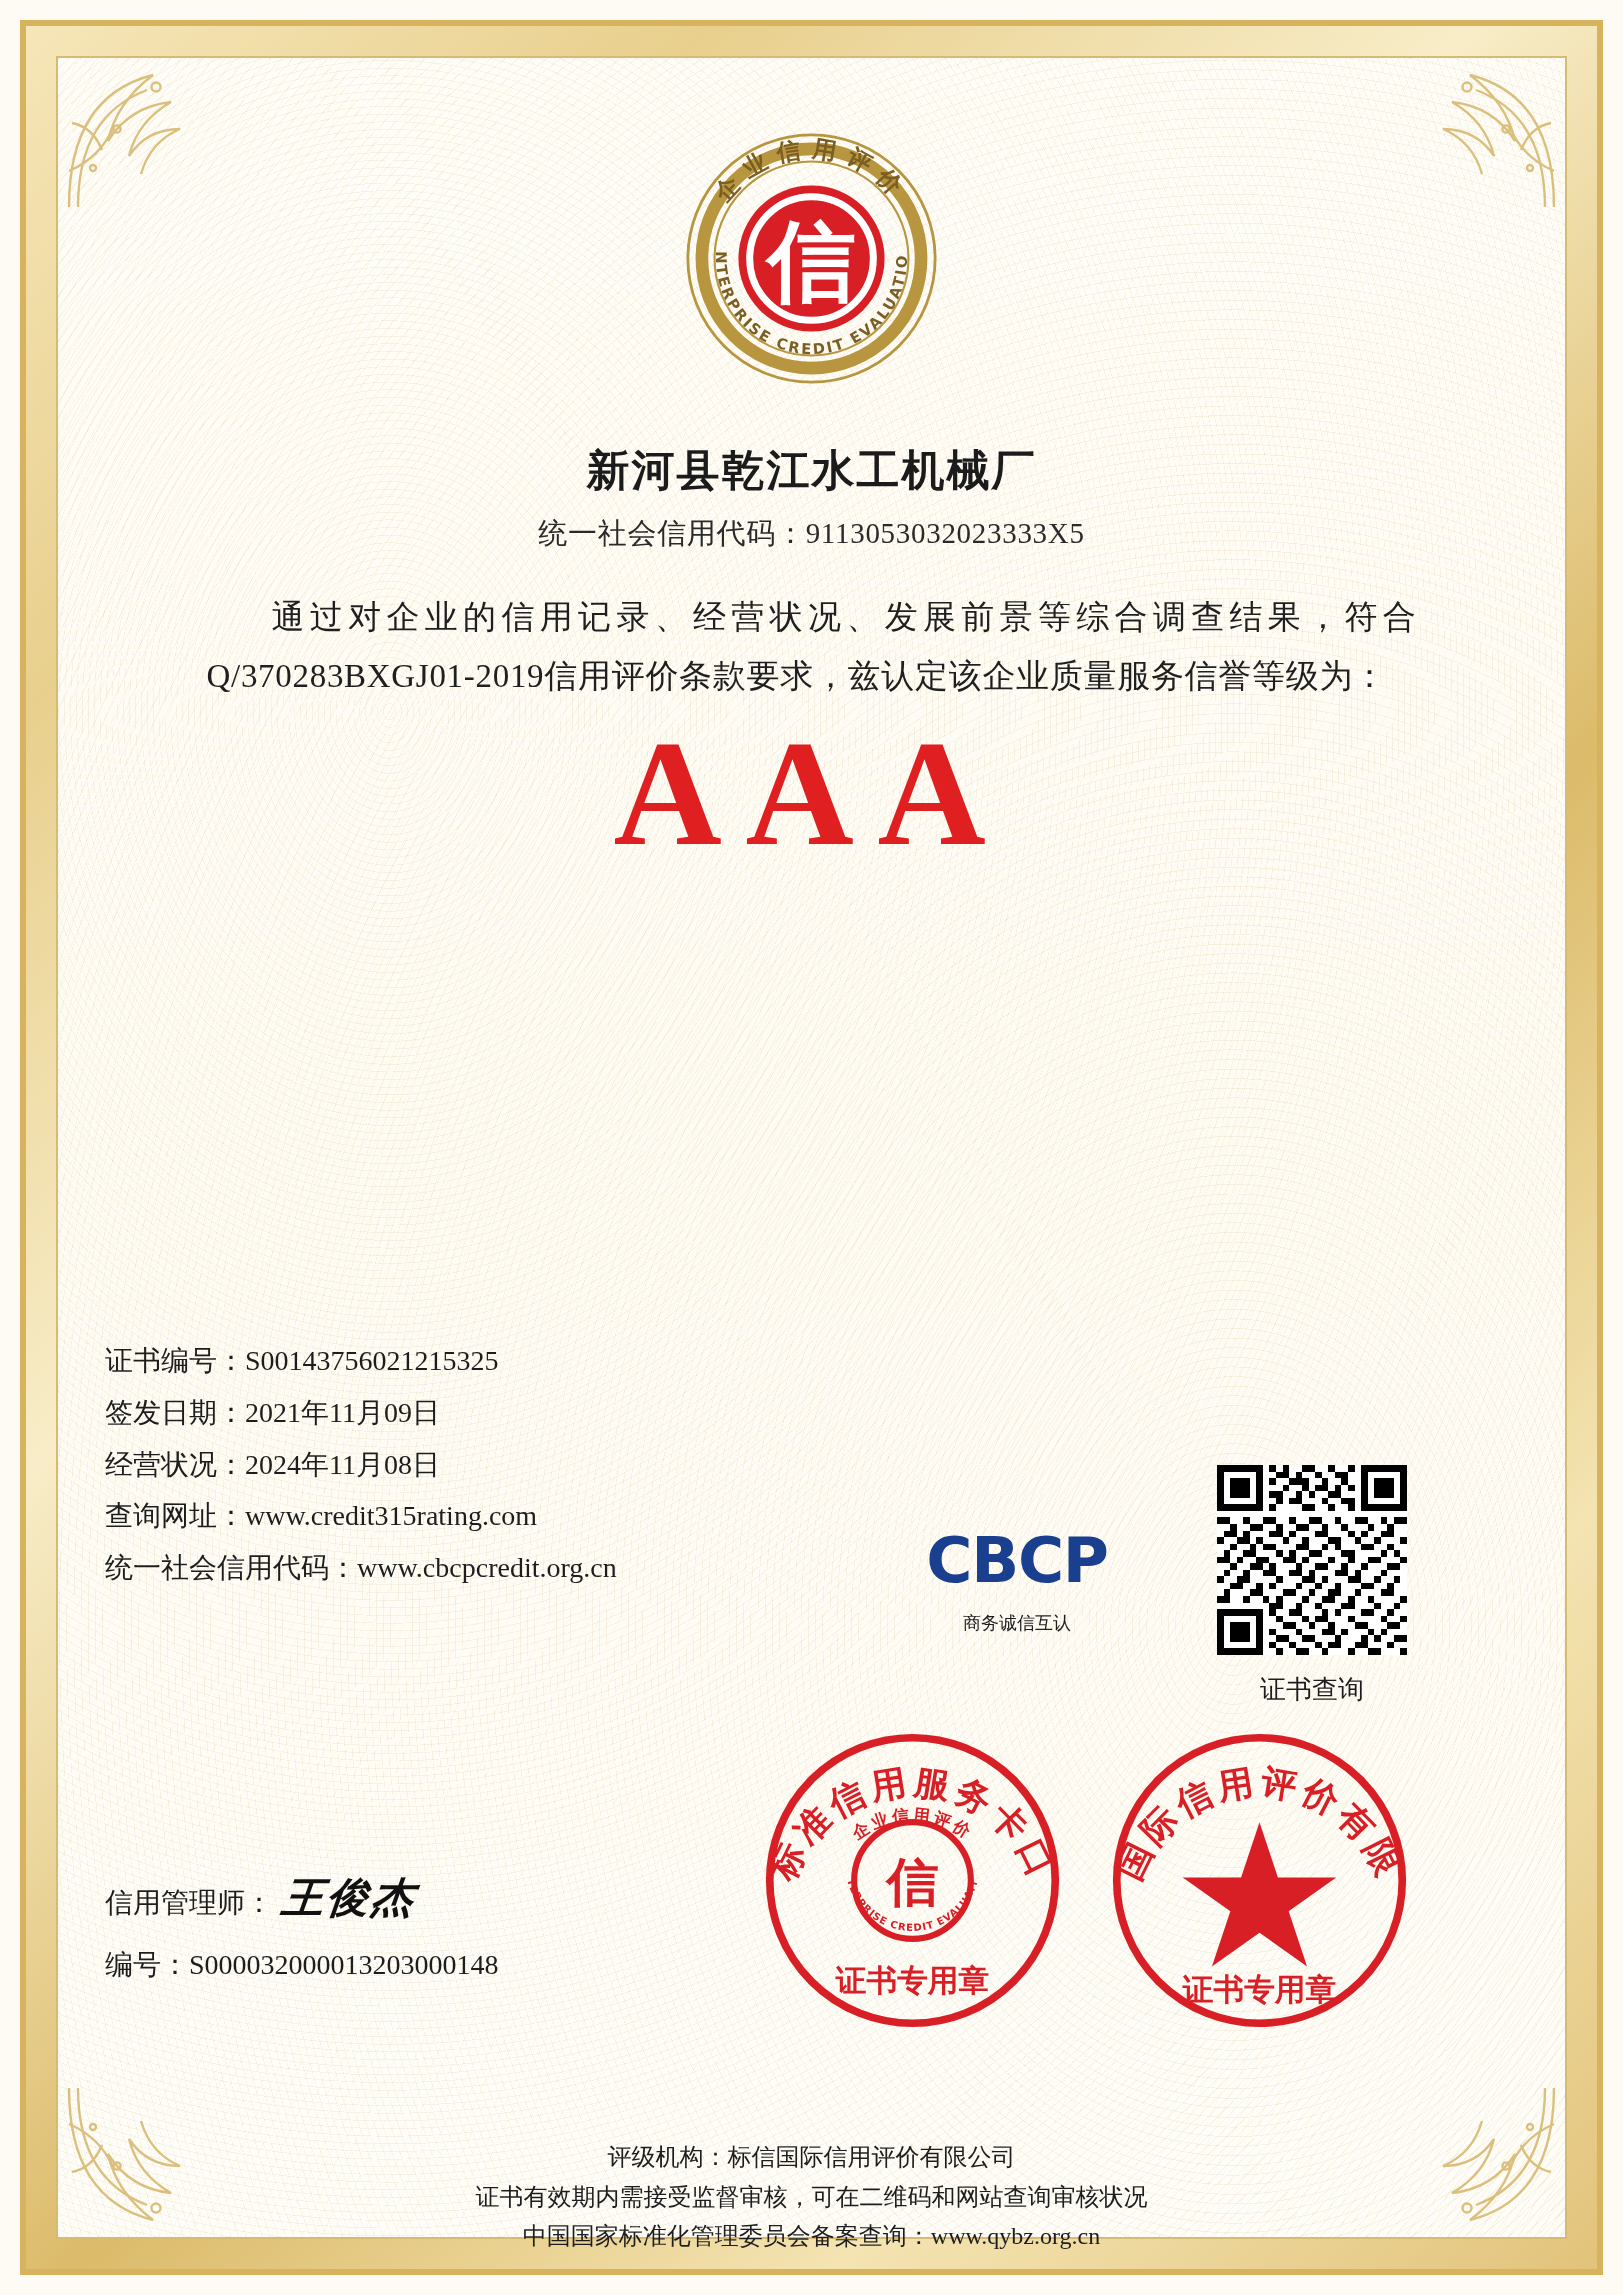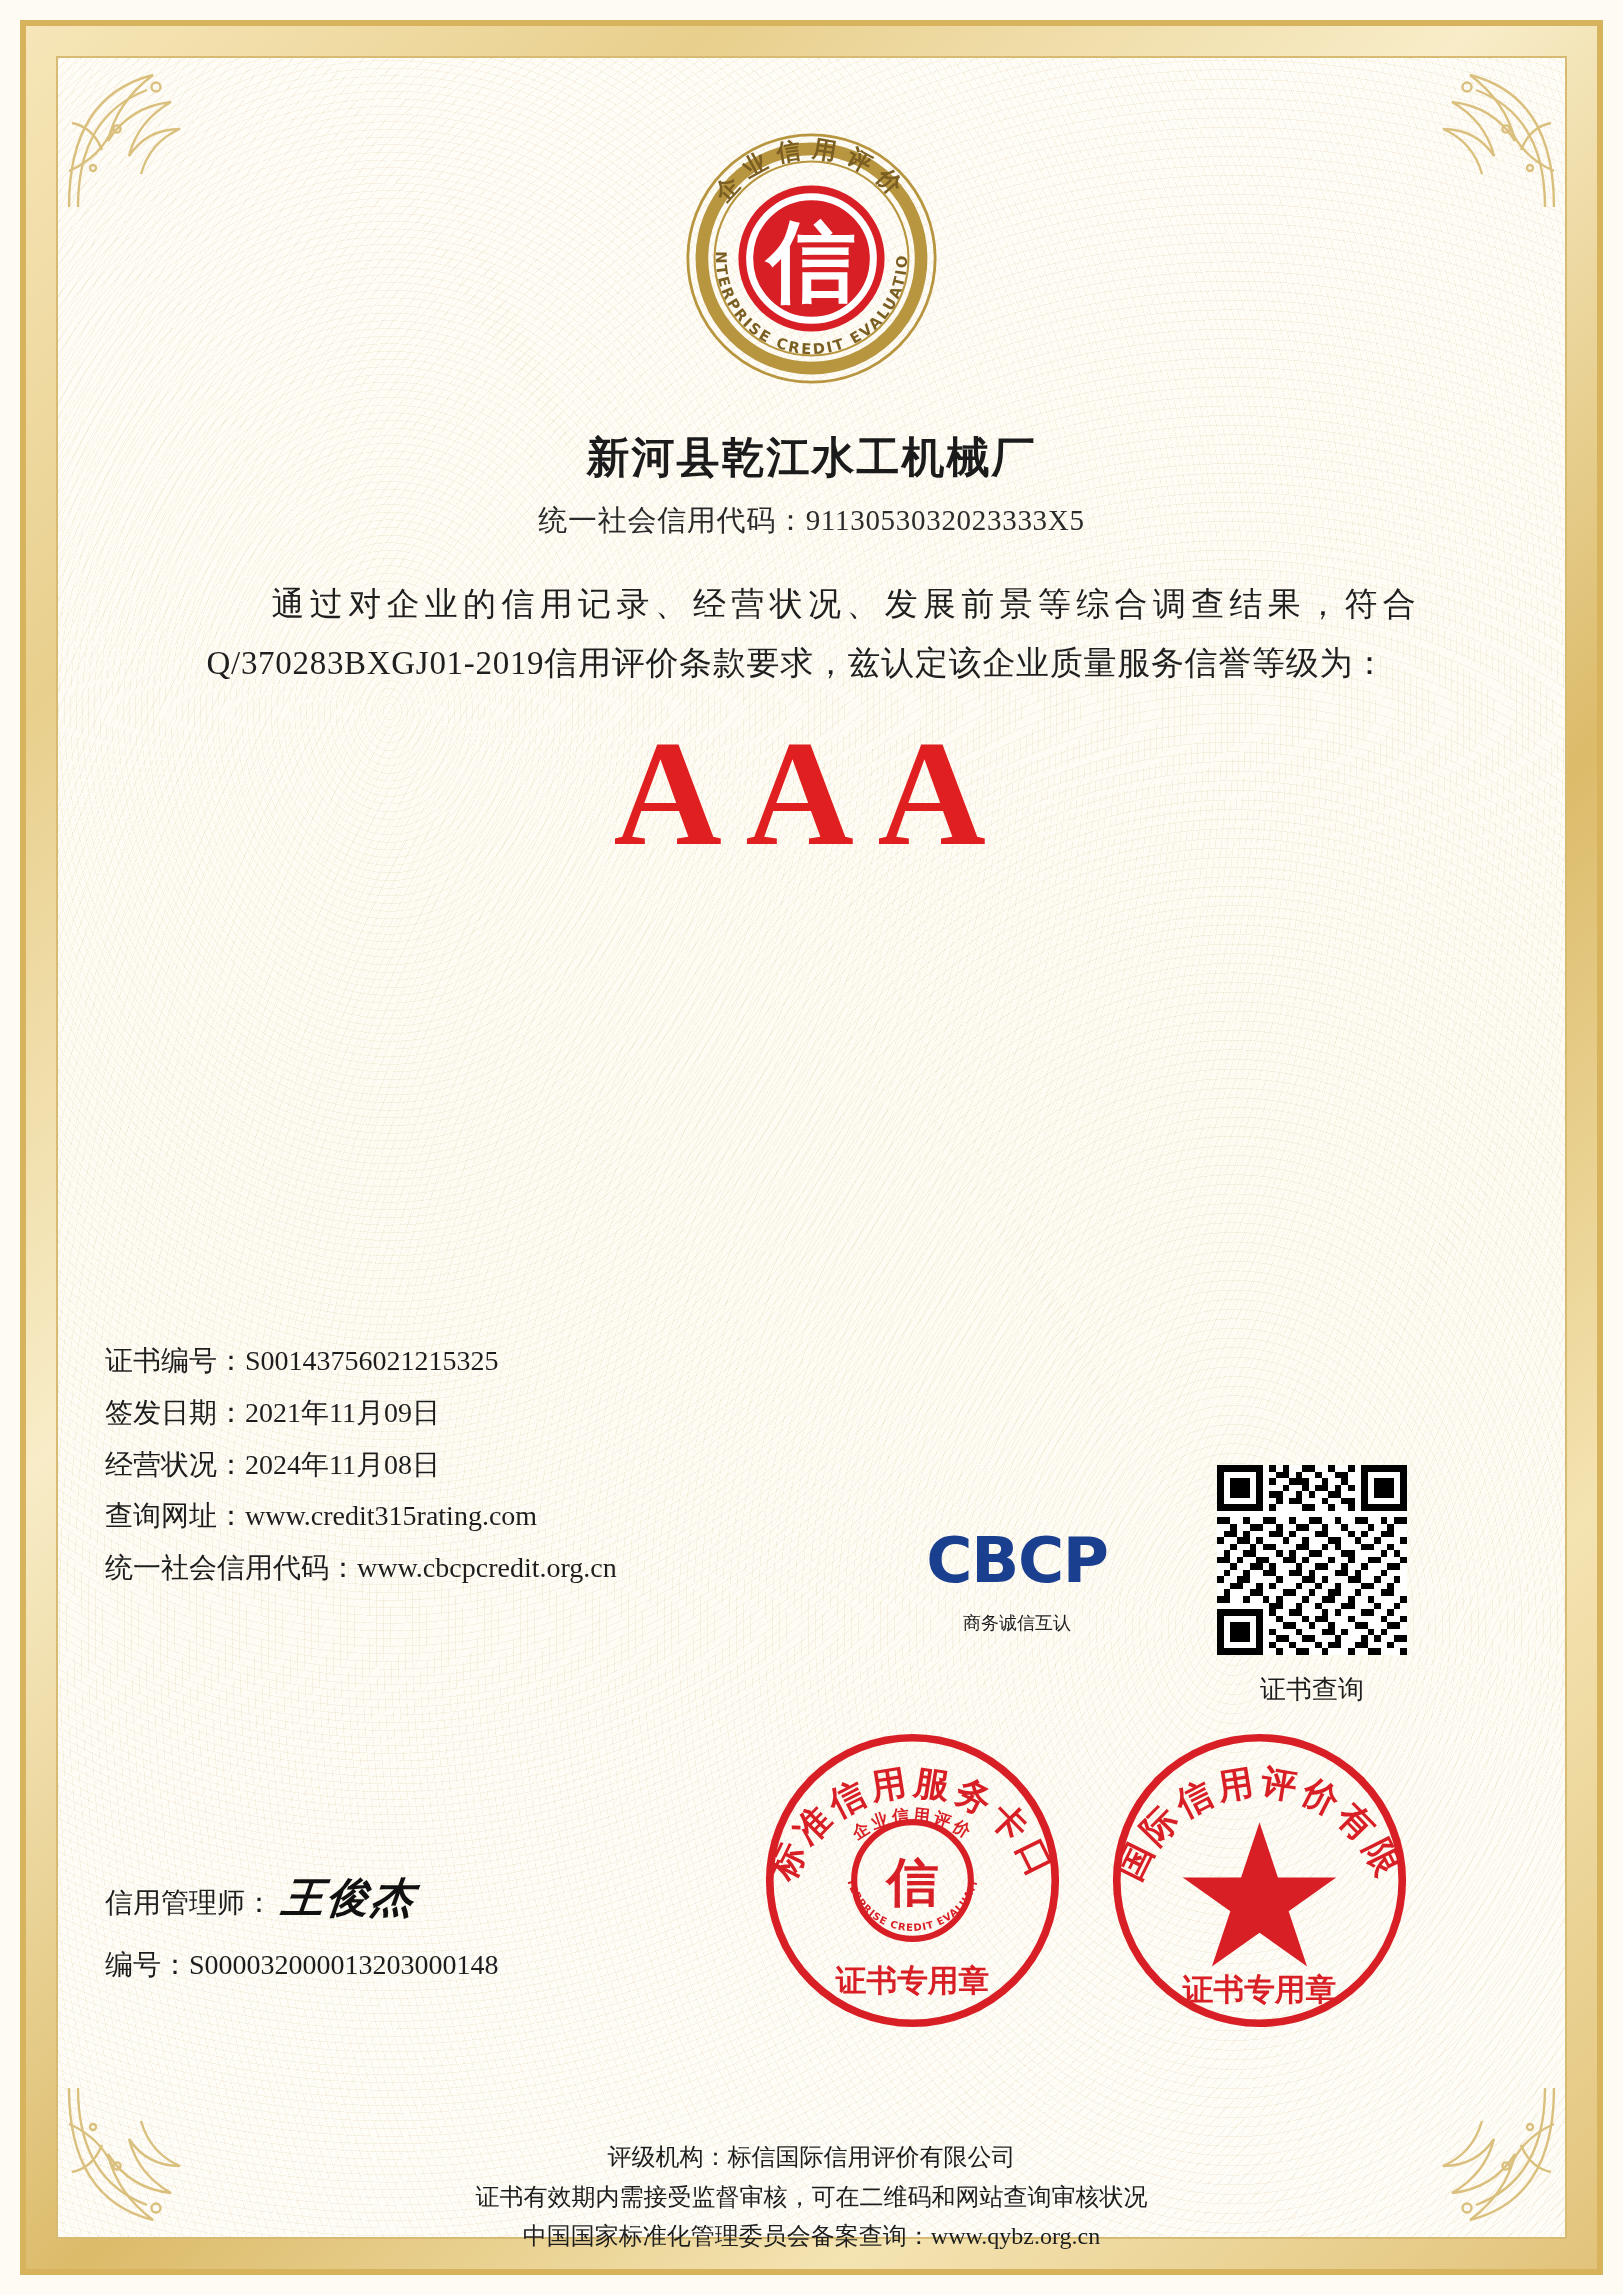--- a/index.html
+++ b/index.html
@@ -64,21 +64,21 @@
     margin-top:22px;
     font-family:"DejaVu Sans", sans-serif;
     font-weight:bold;
     font-size:103px;
     letter-spacing:6.5px;
     color:#231f1c;
     text-align:center;
     line-height:1.1;
   }
   .company {
-    margin-top:30px;
+    margin-top:43px;
     font-family:"DejaVu Sans", sans-serif;
     font-weight:bold;
     font-size:43px;
     letter-spacing:2px;
     color:#1b1b1b;
     text-align:center;
   }
   .usci {
     margin-top:14.4px;
     font-size:29px;
@@ -94,21 +94,21 @@
     font-size:33px;
     line-height:1.78;
     color:#1f1f1f;
     text-align:justify;
     text-indent:65px;
     letter-spacing:0.7px;
   }
 
   
   .grade {
-    margin-top:25px;
+    margin-top:12px;
     font-family:"Liberation Serif", serif;
     font-weight:bold;
     font-size:150px;
     letter-spacing:23.6px;
     color:#e02020;
     line-height:1;
     text-align:center;
   }
 
   

